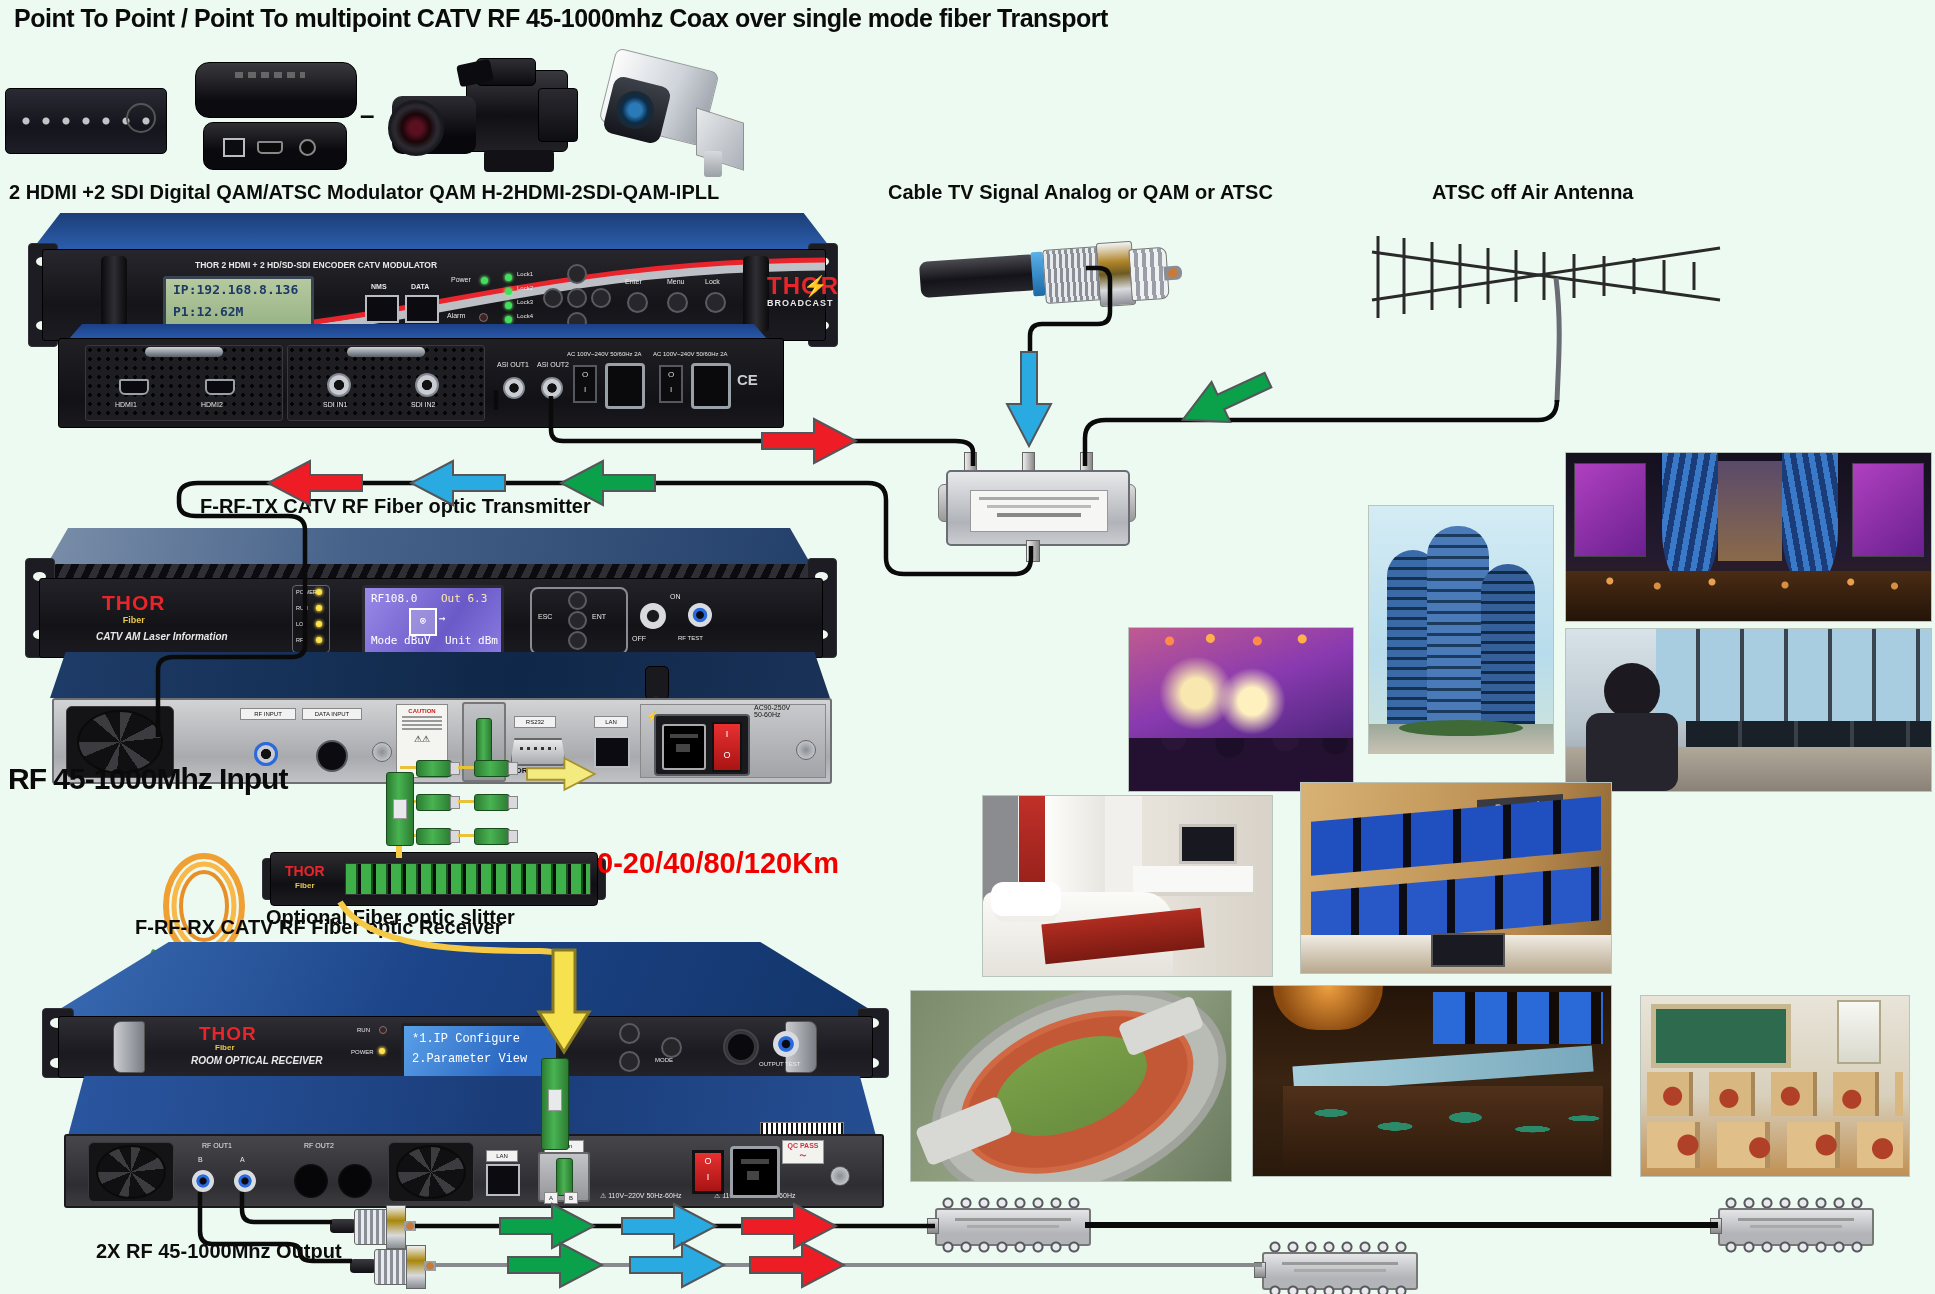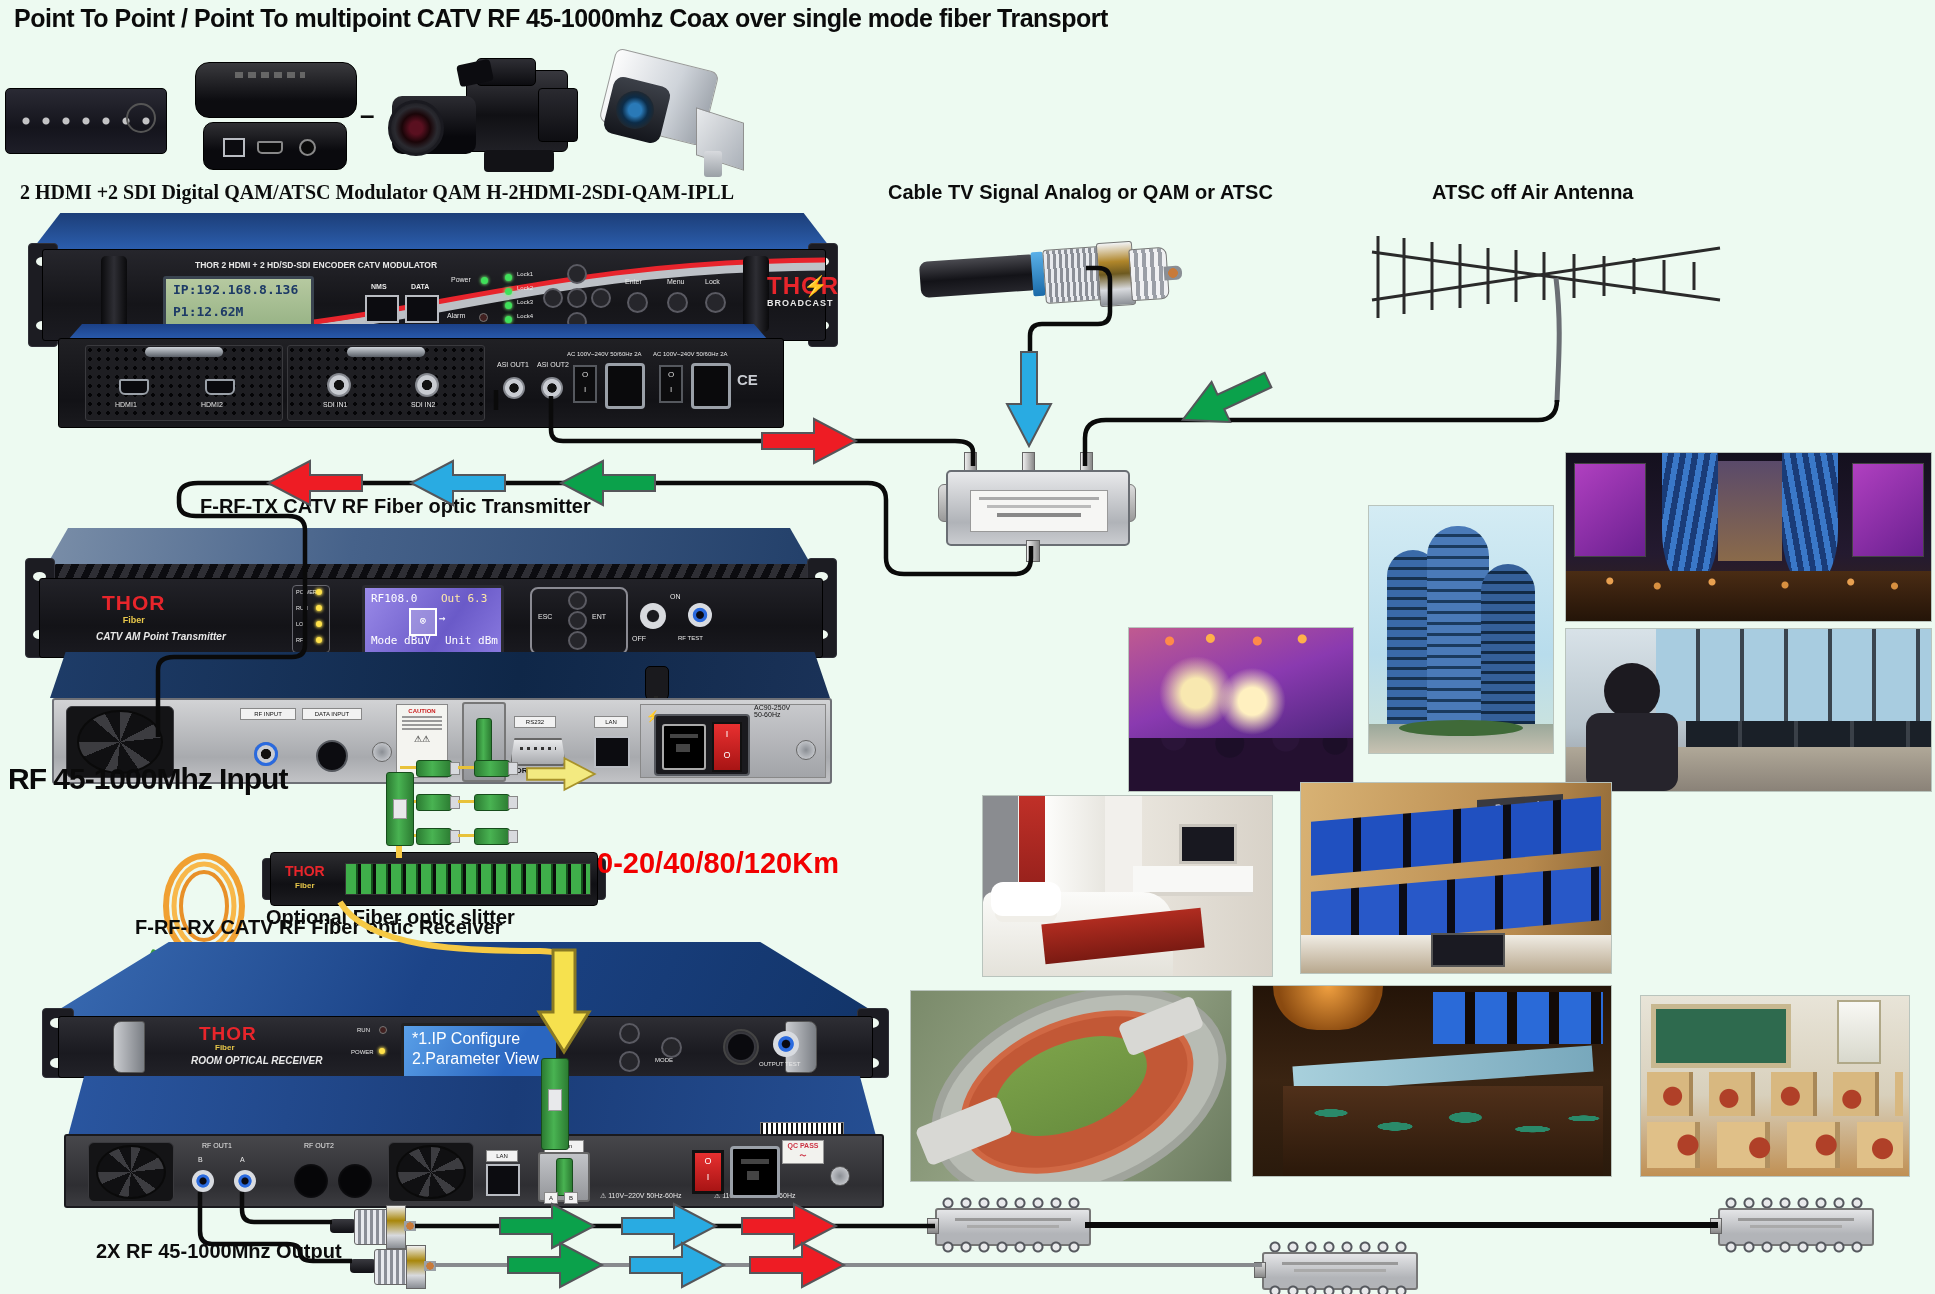--- a/index.html
+++ b/index.html
@@ -58,21 +58,21 @@
     <div class="abs" style="left:96px;top:92px;width:70px;height:22px;background:#121216;border-radius:4px;"></div>
   </div>
   <div class="abs" style="left:600px;top:55px;width:146px;height:122px;">
     <div class="abs" style="left:6px;top:4px;width:104px;height:74px;background:linear-gradient(100deg,#fdfdfd,#cfd4da 60%,#9aa0a8);border-radius:8px;transform:rotate(14deg);border:1px solid #9a9a9a;"></div>
     <div class="abs" style="left:8px;top:26px;width:58px;height:58px;border-radius:10px;background:linear-gradient(#3c4048,#14161c);transform:rotate(14deg);"></div>
     <div class="abs" style="left:16px;top:36px;width:38px;height:38px;border-radius:50%;background:radial-gradient(circle,#2a7ab8 24%,#0c2c48 48%,#202830 72%,#0a0a0e);"></div>
     <div class="abs" style="left:96px;top:60px;width:46px;height:46px;background:linear-gradient(120deg,#e8eaec,#aab0b8);transform:skewY(18deg);border:1px solid #909090;"></div>
     <div class="abs" style="left:104px;top:96px;width:18px;height:26px;background:linear-gradient(#d8dade,#9aa0a6);border-radius:3px;"></div>
   </div>
 
-  <div class="abs cap" style="left:20px;top:181px;font-family:Liberation Serif, serif;">2  HDMI +2 SDI Digital QAM/ATSC Modulator QAM H-2HDMI-2SDI-QAM-IPLL</div>
+  <div class="abs cap" style="left:9px;top:181px;">2  HDMI +2 SDI Digital QAM/ATSC Modulator QAM H-2HDMI-2SDI-QAM-IPLL</div>
   <div class="abs cap" style="left:888px;top:181px;">Cable TV Signal Analog or QAM or ATSC</div>
   <div class="abs cap" style="left:1432px;top:181px;">ATSC off Air  Antenna</div>
 
   <div class="abs" style="left:28px;top:213px;width:808px;height:124px;">
     <div class="abs" style="left:0;top:0;width:808px;height:42px;background:linear-gradient(#1c3e78,#2e63b6);clip-path:polygon(4% 0,96% 0,100% 100%,0 100%);"></div>
     <div class="abs ear" style="left:0;top:30px;width:28px;height:102px;"></div>
     <div class="abs ear" style="left:780px;top:30px;width:28px;height:102px;"></div>
     <div class="abs hole" style="left:8px;top:44px;width:13px;height:9px;"></div>
     <div class="abs hole" style="left:8px;top:108px;width:13px;height:9px;"></div>
     <div class="abs hole" style="left:788px;top:44px;width:13px;height:9px;"></div>
@@ -207,21 +207,21 @@
     <div class="abs ear" style="left:782px;top:30px;width:28px;height:98px;"></div>
     <div class="abs hole" style="left:8px;top:44px;width:13px;height:9px;"></div>
     <div class="abs hole" style="left:8px;top:102px;width:13px;height:9px;"></div>
     <div class="abs hole" style="left:790px;top:44px;width:13px;height:9px;"></div>
     <div class="abs hole" style="left:790px;top:102px;width:13px;height:9px;"></div>
     <div class="abs" style="left:14px;top:50px;width:782px;height:78px;background:linear-gradient(#222228,#131317 60%,#1a1a20);border-radius:3px;border:1px solid #000;">
       <div class="abs" style="left:62px;top:12px;text-align:center;">
         <span style="font-size:21px;font-weight:bold;color:var(--accent-red);letter-spacing:1px;">THOR</span>
         <div style="font-size:9px;font-weight:bold;color:#e8c84a;">Fiber</div>
       </div>
-      <div class="abs micro" style="left:56px;top:52px;font-style:italic;font-weight:bold;font-size:10px;">CATV AM Point Transmitter</div>
+      <div class="abs micro" style="left:56px;top:52px;font-style:italic;font-weight:bold;font-size:10px;">CATV AM Laser Information</div>
       <div class="abs" style="left:252px;top:6px;width:36px;height:66px;border:1px solid #66666e;border-radius:4px;"></div>
       <div class="abs micro" style="left:256px;top:10px;font-size:5.5px;">POWER</div>
       <div class="abs led y" style="left:276px;top:10px;width:6px;height:6px;"></div>
       <div class="abs micro" style="left:256px;top:26px;font-size:5.5px;">RUN</div>
       <div class="abs led y" style="left:276px;top:26px;width:6px;height:6px;"></div>
       <div class="abs micro" style="left:256px;top:42px;font-size:5.5px;">LO</div>
       <div class="abs led y" style="left:276px;top:42px;width:6px;height:6px;"></div>
       <div class="abs micro" style="left:256px;top:58px;font-size:5.5px;">RF</div>
       <div class="abs led y" style="left:276px;top:58px;width:6px;height:6px;"></div>
       <div class="abs" style="left:322px;top:6px;width:136px;height:68px;background:linear-gradient(125deg,#9a8ae8,#6a5ac8 60%,#8a7ae0);border:3px solid #2a2a30;border-radius:3px;color:#fff;font-family:'DejaVu Sans Mono',monospace;font-size:11px;">
@@ -357,21 +357,21 @@
     <div class="abs" style="left:16px;top:74px;width:813px;height:60px;background:linear-gradient(#2e2e34,#1a1a20 60%,#222228);border-radius:3px;border:1px solid #000;">
       <div class="abs" style="left:54px;top:4px;width:30px;height:50px;background:linear-gradient(90deg,#caccd0,#7a7e84);border-radius:8px 3px 3px 8px;border:1px solid #555;"></div>
       <div class="abs" style="left:726px;top:4px;width:30px;height:50px;background:linear-gradient(90deg,#caccd0,#7a7e84);border-radius:3px 8px 8px 3px;border:1px solid #555;"></div>
       <span style="position:absolute;left:140px;top:6px;font-size:19px;font-weight:bold;color:var(--accent-red);letter-spacing:1px;">THOR</span>
       <span style="position:absolute;left:156px;top:26px;font-size:8px;font-weight:bold;color:#e8c84a;">Fiber</span>
       <div class="abs micro" style="left:132px;top:38px;font-style:italic;font-weight:bold;font-size:10px;">ROOM OPTICAL RECEIVER</div>
       <div class="abs micro" style="left:298px;top:10px;font-size:6px;">RUN</div>
       <div class="abs led d" style="left:320px;top:9px;width:6px;height:6px;"></div>
       <div class="abs micro" style="left:292px;top:32px;font-size:6px;">POWER</div>
       <div class="abs led y" style="left:320px;top:31px;width:6px;height:6px;"></div>
-      <div class="abs" style="left:342px;top:6px;width:144px;height:48px;background:linear-gradient(120deg,#5aa0e8,#2a66c0 70%);border:3px solid #222;border-radius:3px;color:#fff;font-family:Liberation Sans, sans-serif;font-size:16px;line-height:20px;padding:3px 0 0 8px;">
+      <div class="abs" style="left:342px;top:6px;width:144px;height:48px;background:linear-gradient(120deg,#5aa0e8,#2a66c0 70%);border:3px solid #222;border-radius:3px;color:#fff;font-family:Liberation Mono, monospace;font-size:12px;line-height:20px;padding:3px 0 0 8px;">
         <div>*1.IP Configure</div>
           <div>2.Parameter View</div>
       </div>
       <div class="abs btn" style="left:560px;top:6px;width:17px;height:17px;"></div>
       <div class="abs btn" style="left:560px;top:34px;width:17px;height:17px;"></div>
       <div class="abs btn" style="left:602px;top:20px;width:17px;height:17px;"></div>
       <div class="abs micro" style="left:596px;top:40px;font-size:6px;">MODE</div>
       <div class="abs" style="left:664px;top:12px;width:32px;height:32px;border-radius:50%;background:radial-gradient(circle,#0a0a0e 55%,#3a3a40 60%,#111);border:2px solid #444;"></div>
       <div class="abs fport" style="left:714px;top:14px;width:26px;height:26px;"></div>
       <div class="abs micro" style="left:700px;top:44px;font-size:6px;">OUTPUT TEST</div>

